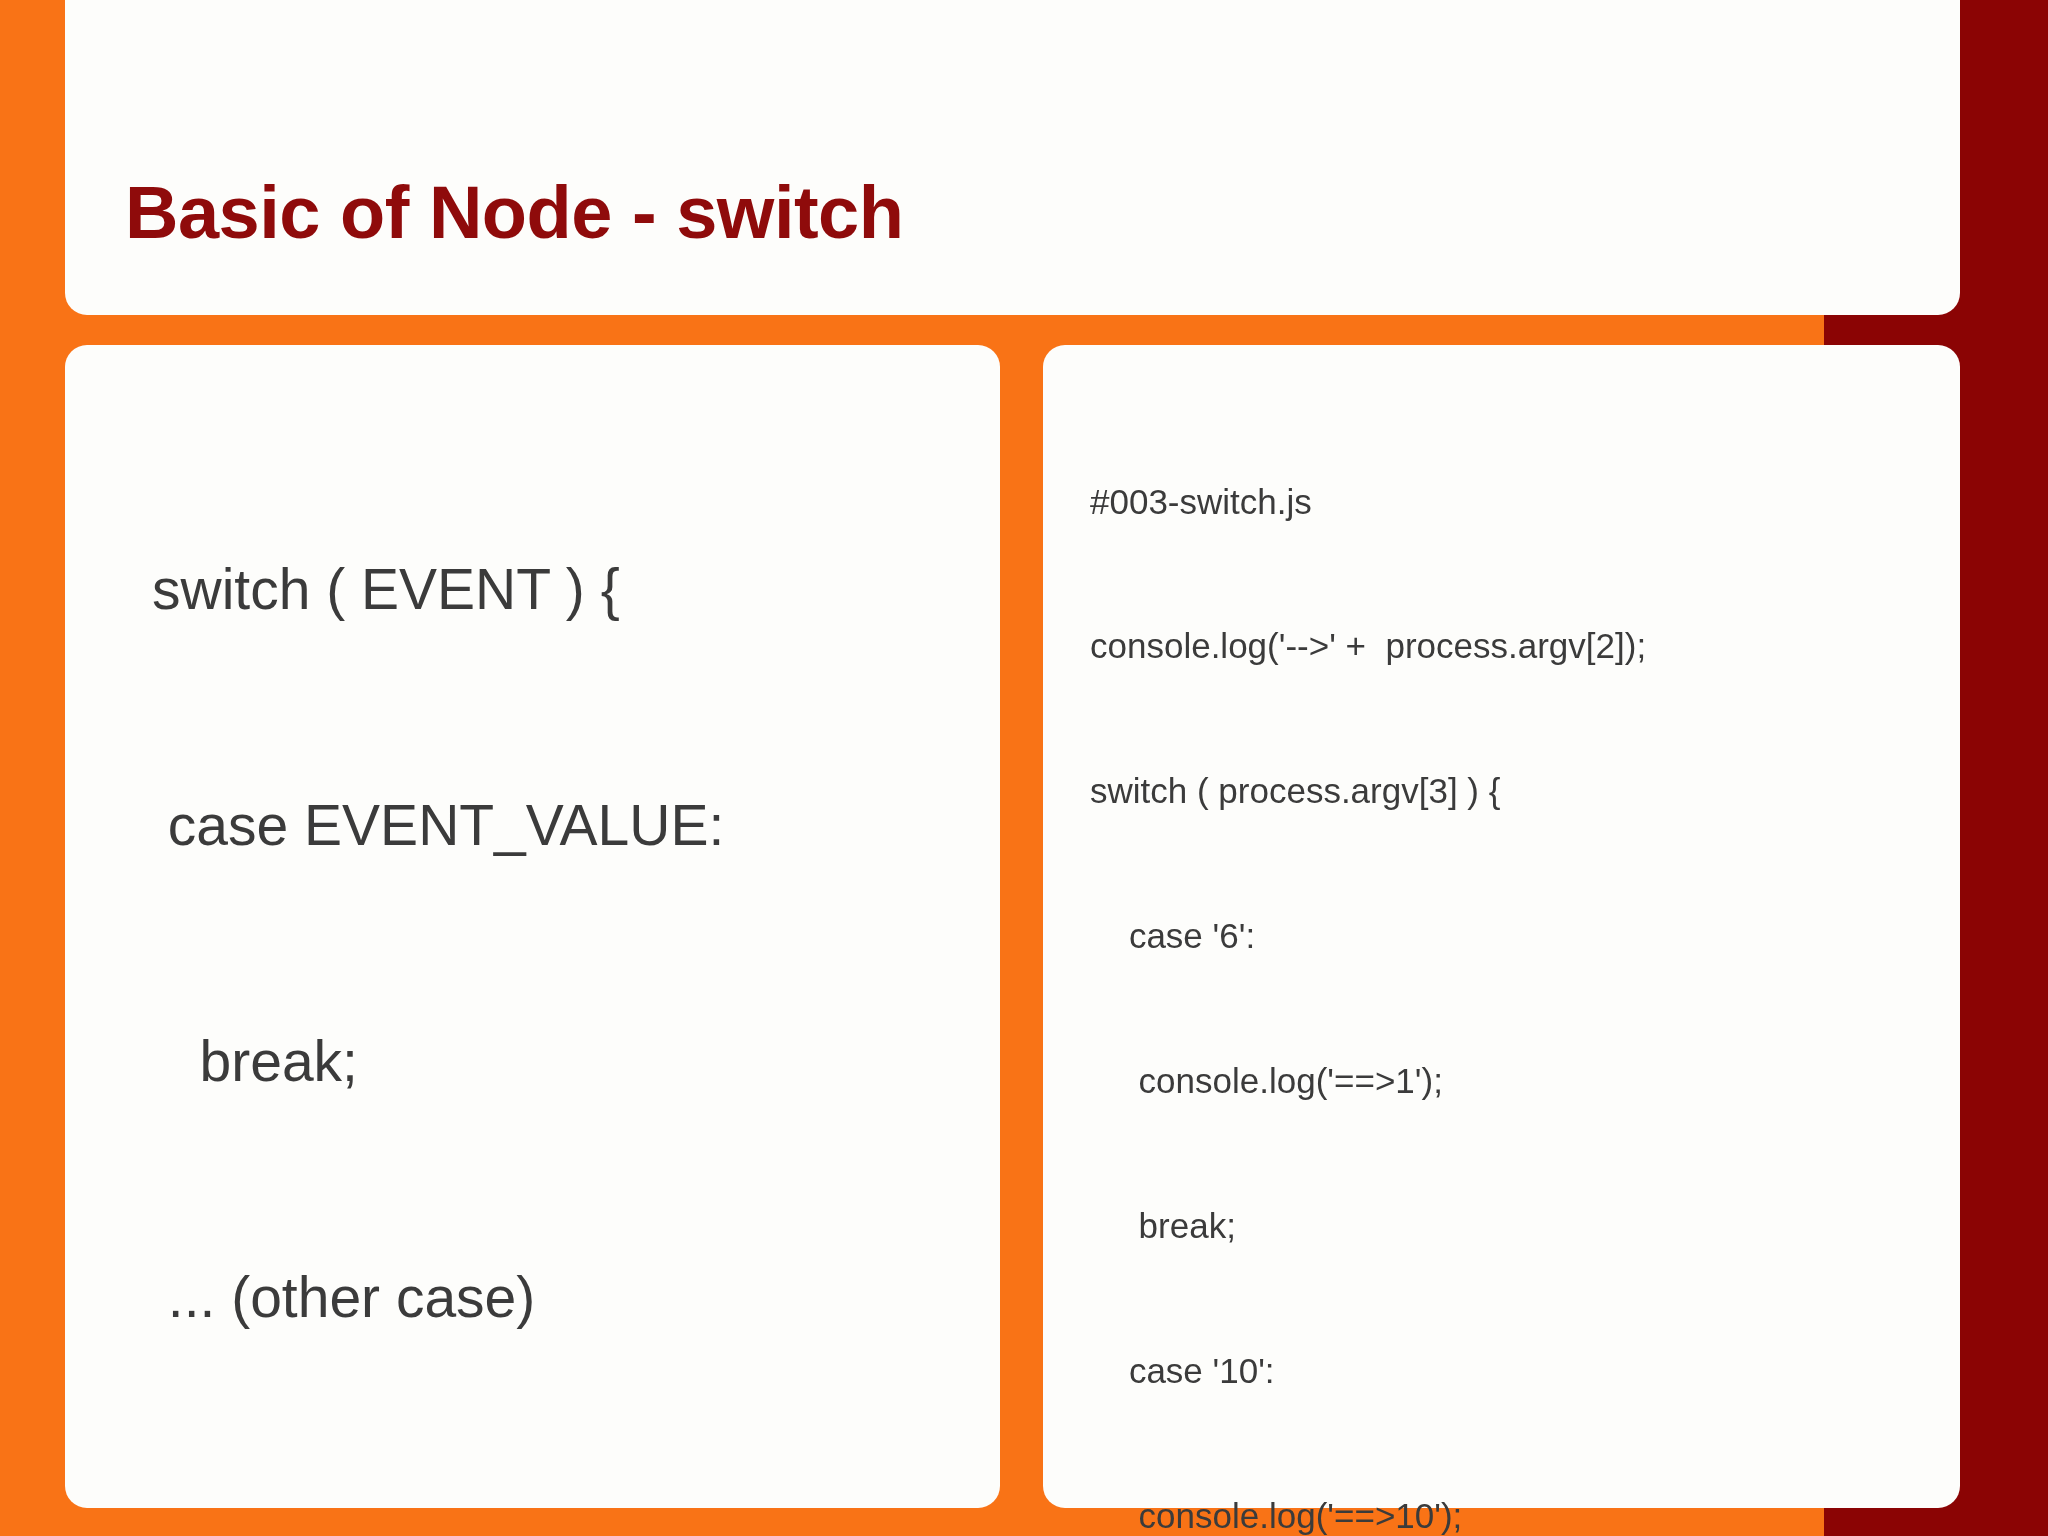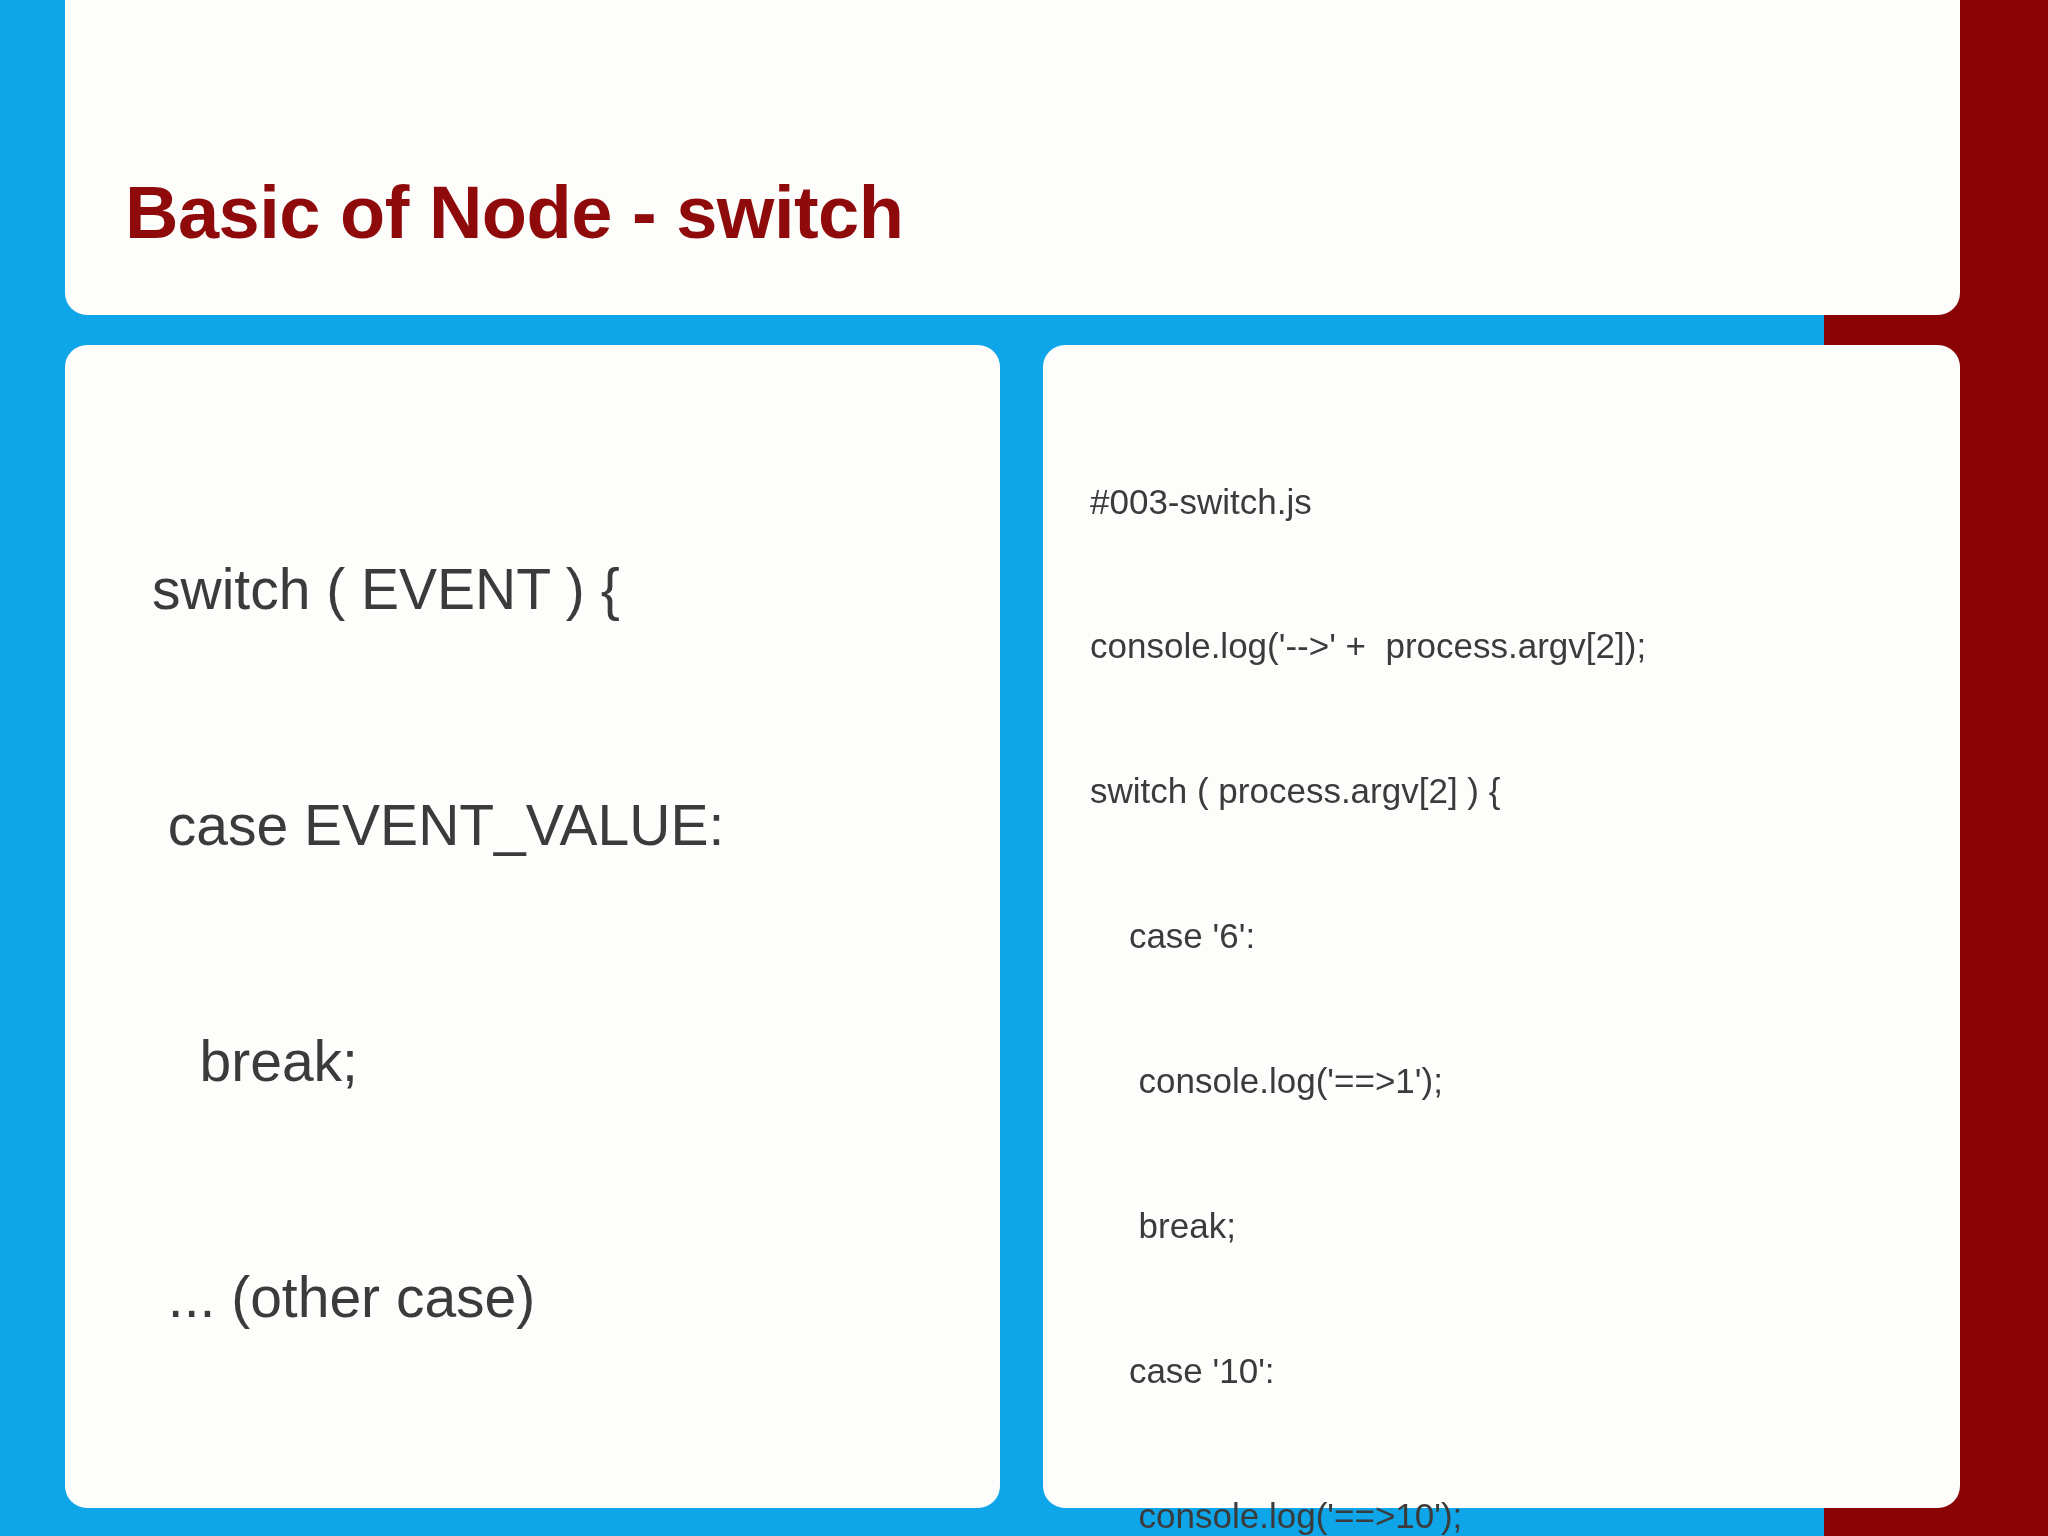--- a/index.html
+++ b/index.html
@@ -10,21 +10,21 @@
     width: 2048px;
     height: 1536px;
     background: #8b0404;
     font-family: "Liberation Sans", sans-serif;
     overflow: hidden;
   }
   .slide {
     position: relative;
     width: 1824px;
     height: 1536px;
-    background: #0ea5e9;
+    background: #f97316;
   }
 
   
   .title-card {
     position: absolute;
     left: 65px;
     top: -30px;
     width: 1895px;
     height: 345px;
     background: #fdfdfb;
@@ -119,21 +119,21 @@
       
       
       
     </div>
   </div>
 
   <div class="panel panel-right">
     <div class="code-block">
       <span class="ln">#003-switch.js</span>
       <span class="ln">console.log('--&gt;' +  process.argv[2]);</span>
-      <span class="ln">switch ( process.argv[2] ) {</span>
+      <span class="ln">switch ( process.argv[3] ) {</span>
       <span class="ln">    case '6':</span>
       <span class="ln">     console.log('==&gt;1');</span>
       <span class="ln">     break;</span>
       <span class="ln">    case '10':</span>
       <span class="ln">     console.log('==&gt;10');</span>
       
       
       
       
       

